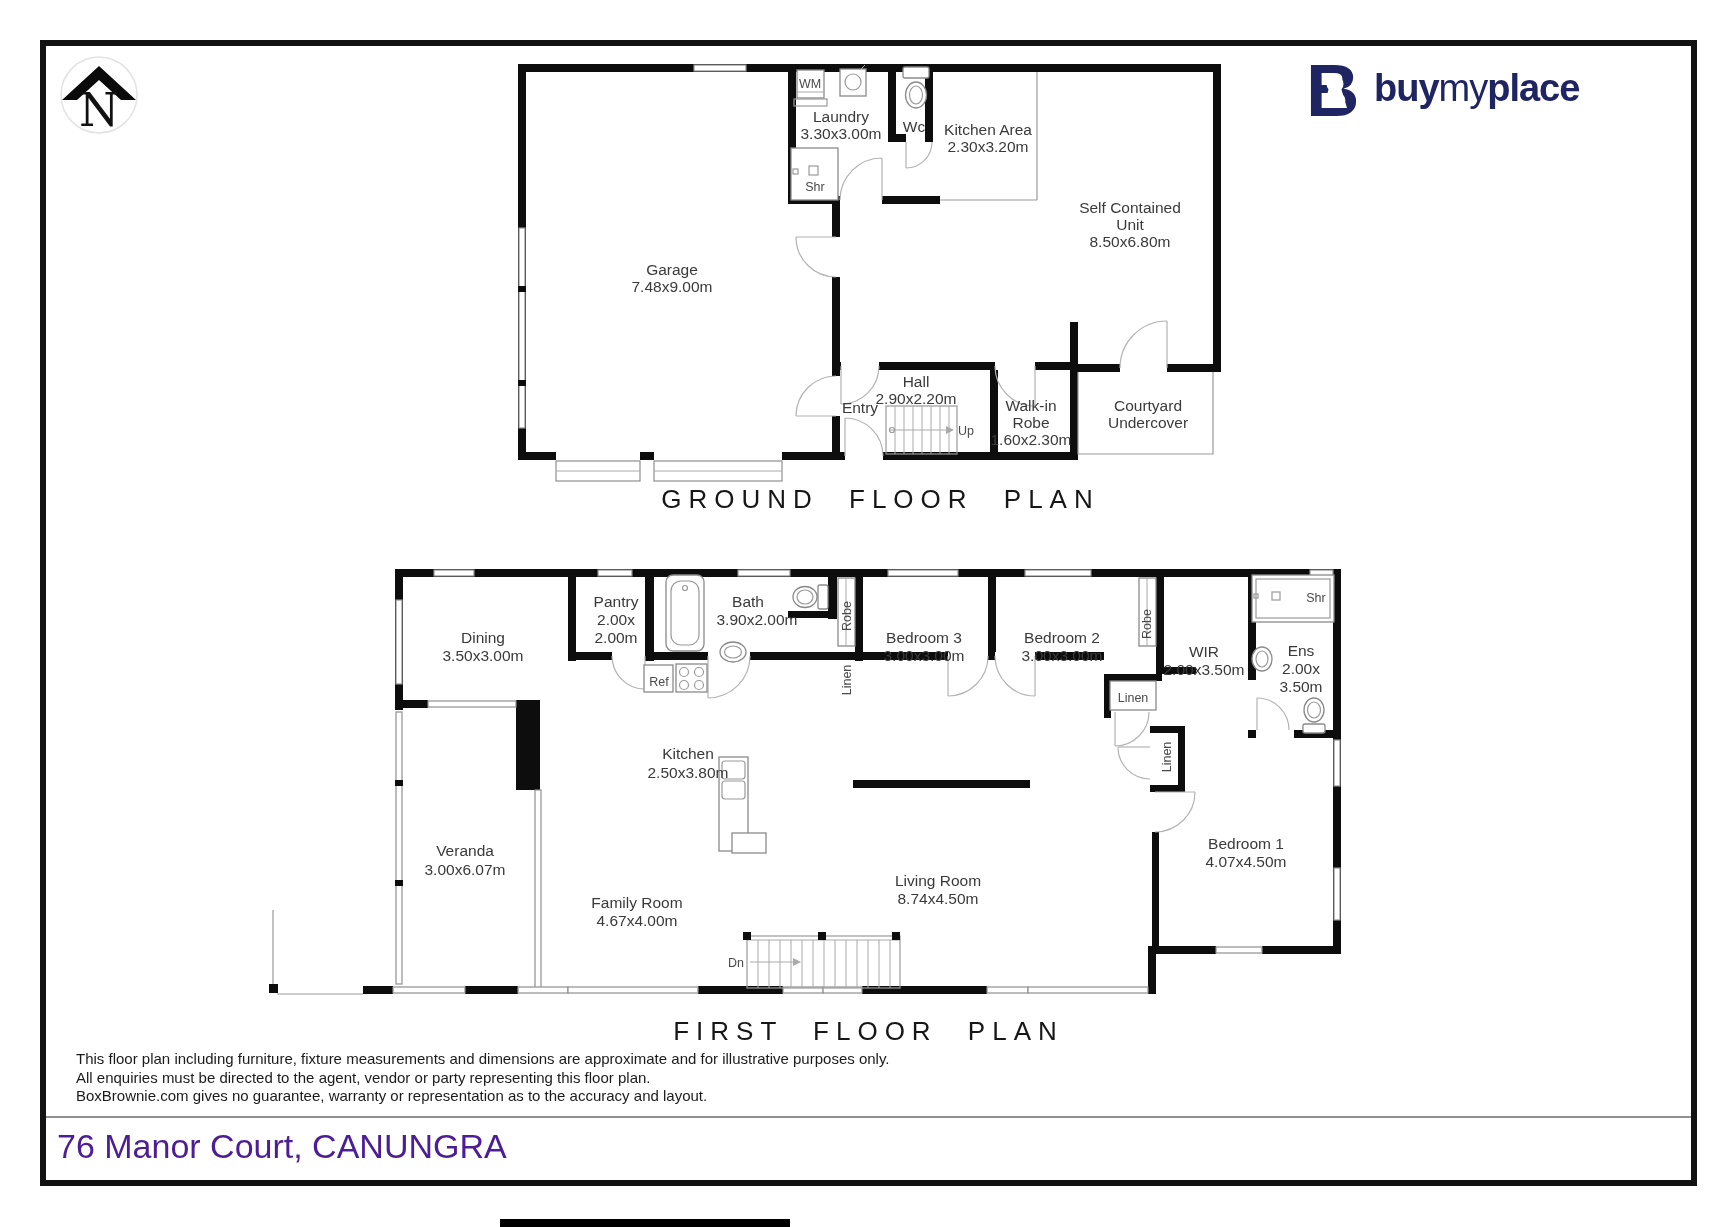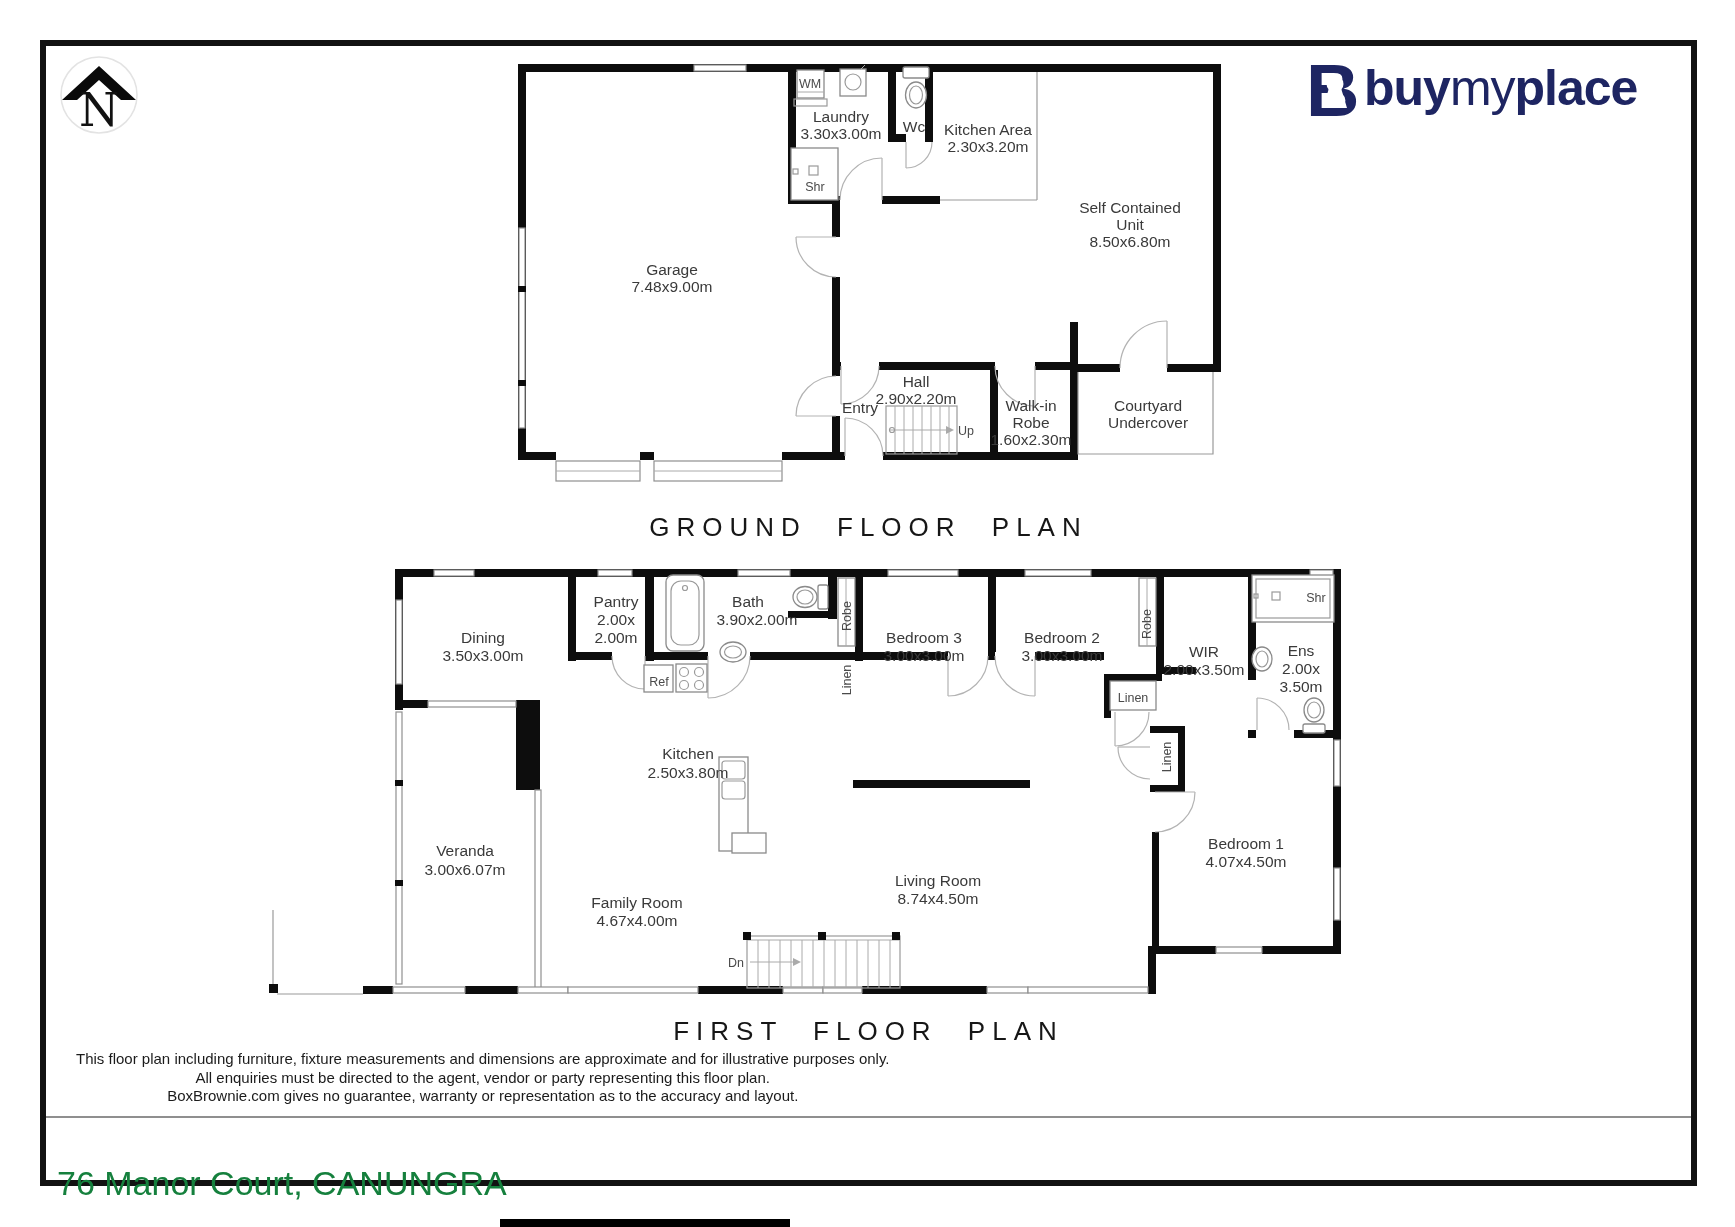--- a/index.html
+++ b/index.html
@@ -2,28 +2,28 @@
 <html><head>
 <meta charset="utf-8">
 <style>
   html,body{margin:0;padding:0;background:#fff;}
   .page{position:relative;width:1735px;height:1227px;background:#fff;overflow:hidden;
         font-family:"Liberation Sans",sans-serif;color:#222;}
   .frame{position:absolute;left:40px;top:40px;width:1645px;height:1134px;border:6px solid #121212;background:#fff;}
   .plansvg{position:absolute;left:0;top:0;}
   .heading{position:absolute;left:40px;width:1657px;text-align:center;font-size:26px;
            letter-spacing:7px;word-spacing:16px;color:#161616;white-space:nowrap;}
-  #heading-ground{top:512px;}
+  #heading-ground{top:484px;padding-left:12px;}
   #heading-first{top:1016px;text-align:center;}
-  .disclaimer{position:absolute;left:76px;top:1050px;font-size:15px;line-height:18.5px;color:#1b1b1b;text-align:center;}
+  .disclaimer{position:absolute;left:76px;top:1050px;font-size:15px;line-height:18.5px;color:#1b1b1b;}
   .addr-line{position:absolute;left:46px;top:1116px;width:1645px;height:2px;background:#8f8f8f;}
-  .address{position:absolute;left:57px;top:1127px;font-size:34px;color:#15803d;letter-spacing:0px;margin-top:37px;}
+  .address{position:absolute;left:57px;top:1127px;font-size:34px;color:#4c1d95;letter-spacing:0px;}
   .bottom-strip{position:absolute;left:500px;top:1219px;width:290px;height:8px;background:#000;}
   .logo{position:absolute;left:1308px;top:58px;display:flex;align-items:flex-start;}
-  .logo-word{font-size:50px;line-height:60px;color:#1e2562;margin-left:2px;letter-spacing:-1px;white-space:nowrap;}
+  .logo-word{font-size:38px;line-height:60px;color:#1e2562;margin-left:12px;letter-spacing:-1px;white-space:nowrap;}
   .w-bold{font-weight:bold;}
   .w-light{font-weight:normal;}
   
   .wall{fill:#0d0d0d;}
   .gap{fill:#ffffff;}
   .winr{fill:#ffffff;stroke:#8f8f8f;stroke-width:1.2;}
   .thin{fill:none;stroke:#9a9a9a;stroke-width:1.2;}
   .fx{fill:#ffffff;stroke:#8a8a8a;stroke-width:1.3;}
   .door{fill:none;stroke:#b3b3b3;stroke-width:1.2;}
   .tread{stroke:#aaaaaa;stroke-width:1;}

